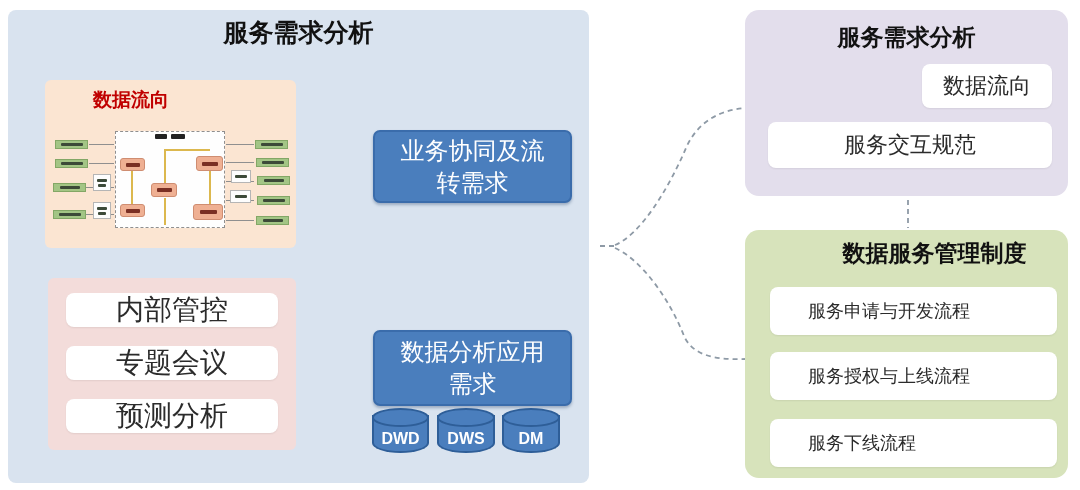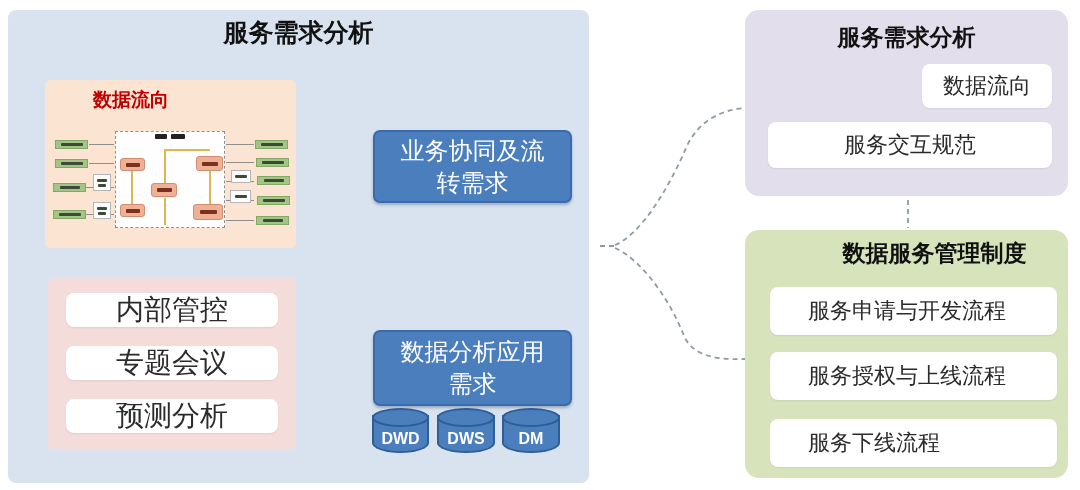--- a/index.html
+++ b/index.html
@@ -46,21 +46,21 @@
 
   
   .cyl{width:58px;height:45px;}
   .cyl .body{position:absolute;left:0;right:0;top:7px;bottom:0;background:#4a7ebd;border:2px solid #2e5e98;border-top:none;
              border-radius:0 0 50% 50% / 0 0 10px 10px;}
   .cyl .top{position:absolute;left:0;right:0;top:0;height:15px;background:#4a7ebd;border:2px solid #2e5e98;border-radius:50%;}
   .cyl .lbl{position:absolute;left:0;right:0;bottom:5px;text-align:center;color:#fff;font-weight:700;font-size:16px;}
 
   
   .sitem{height:44px;font-size:22px;}
-  .mitem{left:770px;width:287px;height:48px;font-size:22px;justify-content:flex-start;padding-left:38px;}
+  .mitem{left:770px;width:287px;height:48px;font-size:18px;justify-content:flex-start;padding-left:38px;}
 
   svg.connectors{position:absolute;left:0;top:0;width:1080px;height:490px;pointer-events:none;}
   svg.connectors path{fill:none;stroke:#8e9aa6;stroke-width:1.8;stroke-dasharray:5 4;}
 </style>
 </head>
 <body>
 
 <div class="stage">
 
   <svg class="connectors">

